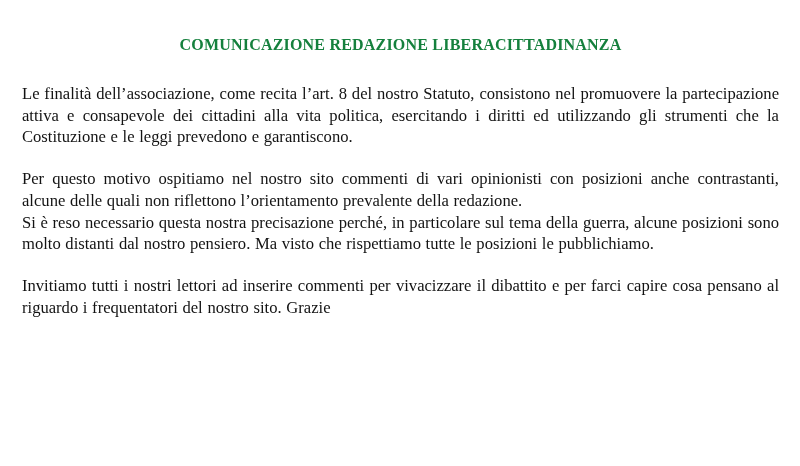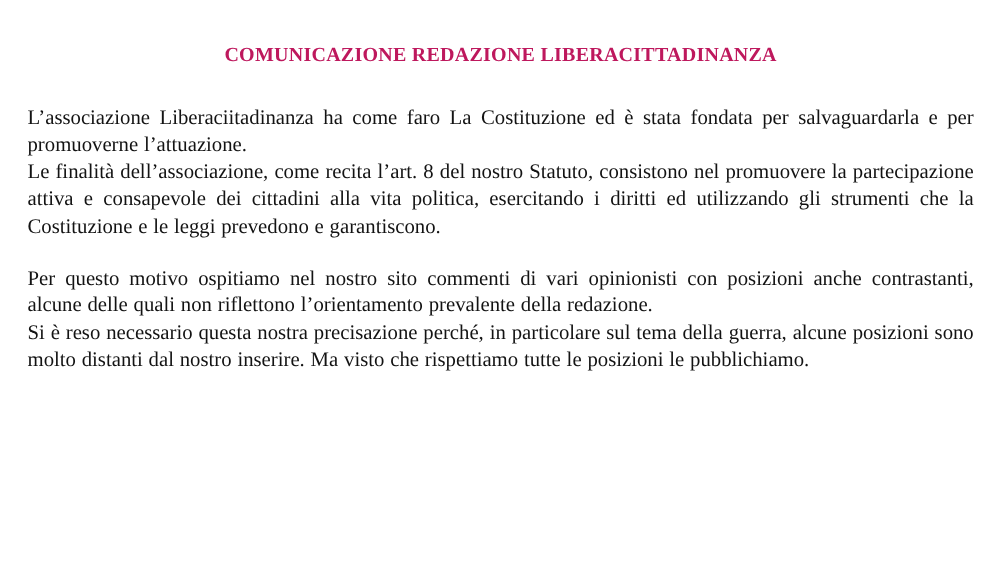--- a/index.html
+++ b/index.html
@@ -17,37 +17,37 @@
     font-family: "Liberation Serif", "DejaVu Serif", serif;
     padding: 36px 21px 0 22px;
     overflow: hidden;
   }
   .doc-title {
     font-size: 16px;
     font-weight: 700;
     text-align: center;
     letter-spacing: 0.2px;
     margin: 0 0 29px 0;
-    color: #be185d;
+    color: #15803d;
   }
   .doc-body p {
     margin: 0;
     font-size: 16.6px;
     line-height: 21.7px;
     text-align: justify;
     word-spacing: 0.5px;
   }
   .doc-body p.gap-before {
     margin-top: 20px;
   }
 </style>
 </head>
 <body>
 
 <div class="page">
   <h1 class="doc-title">COMUNICAZIONE REDAZIONE LIBERACITTADINANZA</h1>
   <div class="doc-body">
-    <p>L’associazione Liberaciitadinanza ha come faro La Costituzione ed è stata fondata per salvaguardarla e per promuoverne l’attuazione.</p>
     <p>Le finalità dell’associazione, come recita l’art. 8 del nostro Statuto, consistono nel promuovere la partecipazione attiva e consapevole dei cittadini alla vita politica, esercitando i diritti ed utilizzando gli strumenti che la Costituzione e le leggi prevedono e garantiscono.</p>
     <p class="gap-before">Per questo motivo ospitiamo nel nostro sito commenti di vari opinionisti con posizioni anche contrastanti, alcune delle quali  non riflettono l’orientamento prevalente della redazione.</p>
-    <p>Si è reso necessario questa nostra precisazione perché, in particolare sul tema della guerra, alcune posizioni sono  molto distanti dal nostro inserire. Ma visto che rispettiamo tutte le posizioni le pubblichiamo.</p>
+    <p>Si è reso necessario questa nostra precisazione perché, in particolare sul tema della guerra, alcune posizioni sono  molto distanti dal nostro pensiero. Ma visto che rispettiamo tutte le posizioni le pubblichiamo.</p>
+    <p class="gap-before">Invitiamo tutti i nostri lettori ad inserire commenti per vivacizzare il dibattito e per farci capire cosa pensano al riguardo i frequentatori del nostro sito. Grazie</p>
   </div>
 </div>
 
 </body></html>

